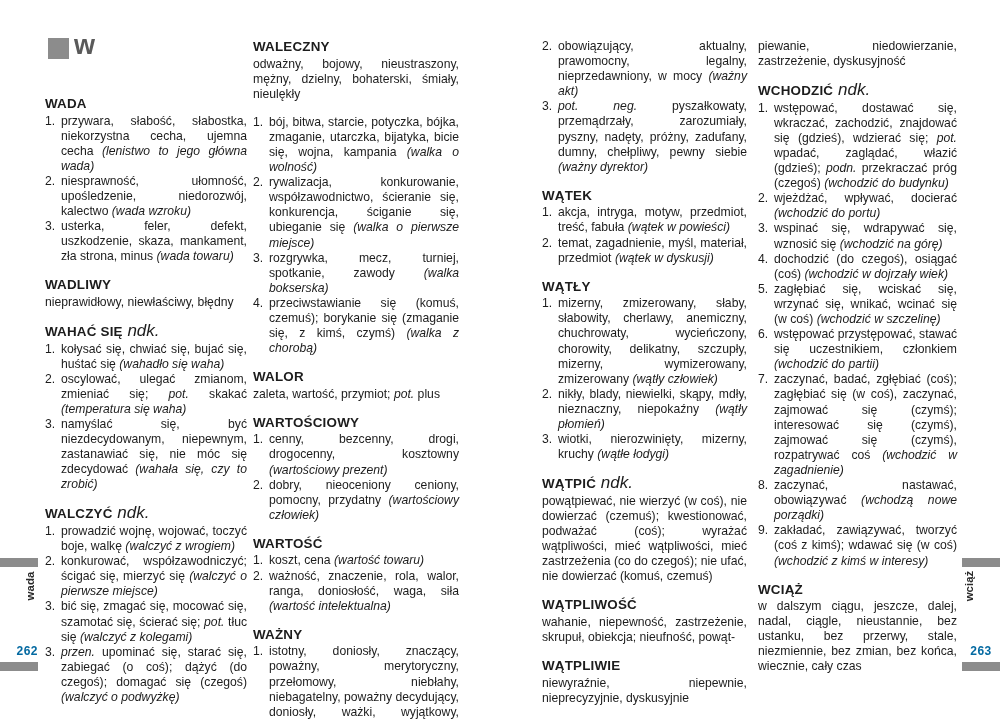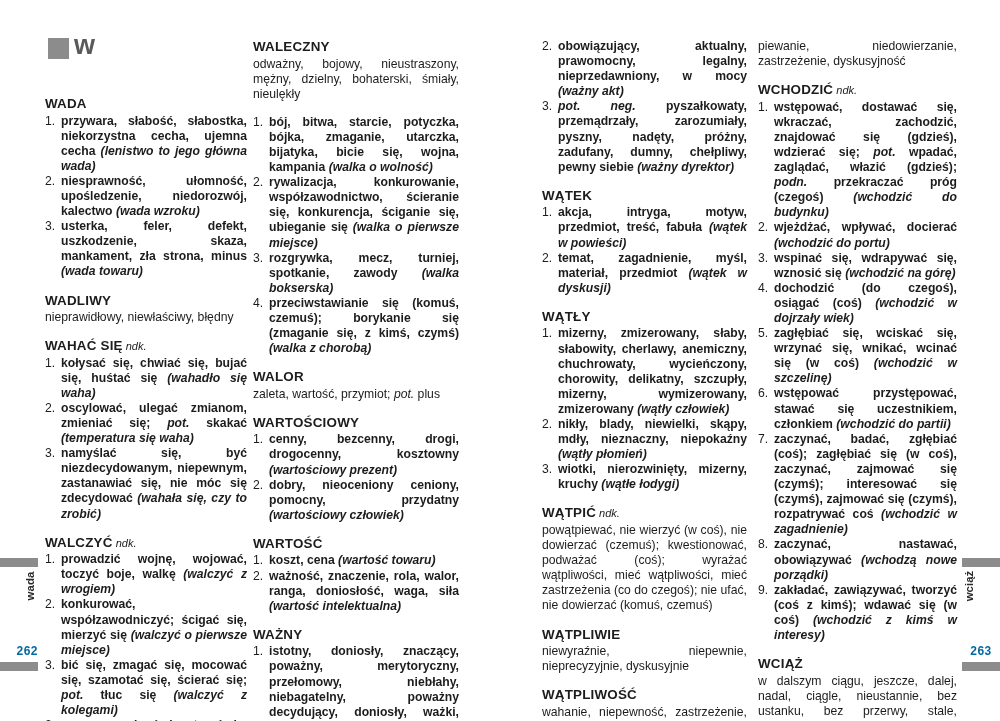--- a/index.html
+++ b/index.html
@@ -10,24 +10,24 @@
   .letter{position:absolute;left:74px;top:30px;font-size:27px;font-weight:bold;}
   
   .col{position:absolute;font-size:12.2px;line-height:15.1px;}
   #col1{left:45px;top:96px;width:202px;}
   #col2{left:253px;top:39px;width:206px;}
   #col3{left:542px;top:39px;width:205px;}
   #col4{left:758px;top:39px;width:199px;}
   .entry{margin-top:13px;}
   .col .entry:first-child{margin-top:0;}
   .hw{font-weight:bold;font-size:13.4px;line-height:16.5px;letter-spacing:.2px;margin-bottom:1px;}
-  .lbl{font-weight:normal;font-style:italic;font-size:11px;letter-spacing:0;}
+  .lbl{font-weight:normal;font-style:italic;font-size:17px;letter-spacing:0;}
   .sense{display:flex;}
   .num{flex:0 0 16px;}
-  .stext{flex:1;text-align:justify;font-weight:bold;}
+  .stext{flex:1;text-align:justify;}
   .def{text-align:justify;}
   .it{font-style:italic;}
   
   .bar{position:absolute;width:38px;height:9px;}
   #bar-tl{left:0;top:558px;}  #bar-bl{left:0;top:662px;}
   #bar-tr{left:962px;top:558px;} #bar-br{left:962px;top:662px;}
   .vtab{position:absolute;font-size:11.5px;font-weight:bold;color:#2a2a2a;
         transform:rotate(-90deg);white-space:nowrap;}
   #tab-left{left:16px;top:580px;}
   #tab-right{left:954px;top:580px;}
@@ -190,26 +190,26 @@
         <div class="sense">
           <span class="num">3.</span>
           <span class="stext"><span>wiotki, nierozwinięty, mizerny, kruchy </span><span class="it">(wątłe łodygi)</span></span>
         </div>
       </div>
       <div class="entry">
         <div class="hw"><span>WĄTPIĆ</span><span class="lbl"> ndk.</span></div>
         <div class="def"><span>powątpiewać, nie wierzyć (w coś), nie dowierzać (czemuś); kwestionować, podważać (coś); wyrażać wątpliwości, mieć wątpliwości, mieć zastrzeżenia (co do czegoś); nie ufać, nie dowierzać (komuś, czemuś)</span></div>
       </div>
       <div class="entry">
+        <div class="hw"><span>WĄTPLIWOŚĆ</span></div>
+        <div class="def"><span>wahanie, niepewność, zastrzeżenie, skrupuł, obiekcja; nieufność, powąt-</span></div>
+      </div>
+      <div class="entry">
         <div class="hw"><span>WĄTPLIWIE</span></div>
         <div class="def"><span>niewyraźnie, niepewnie, nieprecyzyjnie, dyskusyjnie</span></div>
-      </div>
-      <div class="entry">
-        <div class="hw"><span>WĄTPLIWOŚĆ</span></div>
-        <div class="def"><span>wahanie, niepewność, zastrzeżenie, skrupuł, obiekcja; nieufność, powąt-</span></div>
       </div>
     </div>
   <div class="col" id="col4">
       <div class="entry">
         <div class="def"><span>piewanie, niedowierzanie, zastrzeżenie, dyskusyjność</span></div>
       </div>
       <div class="entry">
         <div class="hw"><span>WCHODZIĆ</span><span class="lbl"> ndk.</span></div>
         <div class="sense">
           <span class="num">1.</span>

